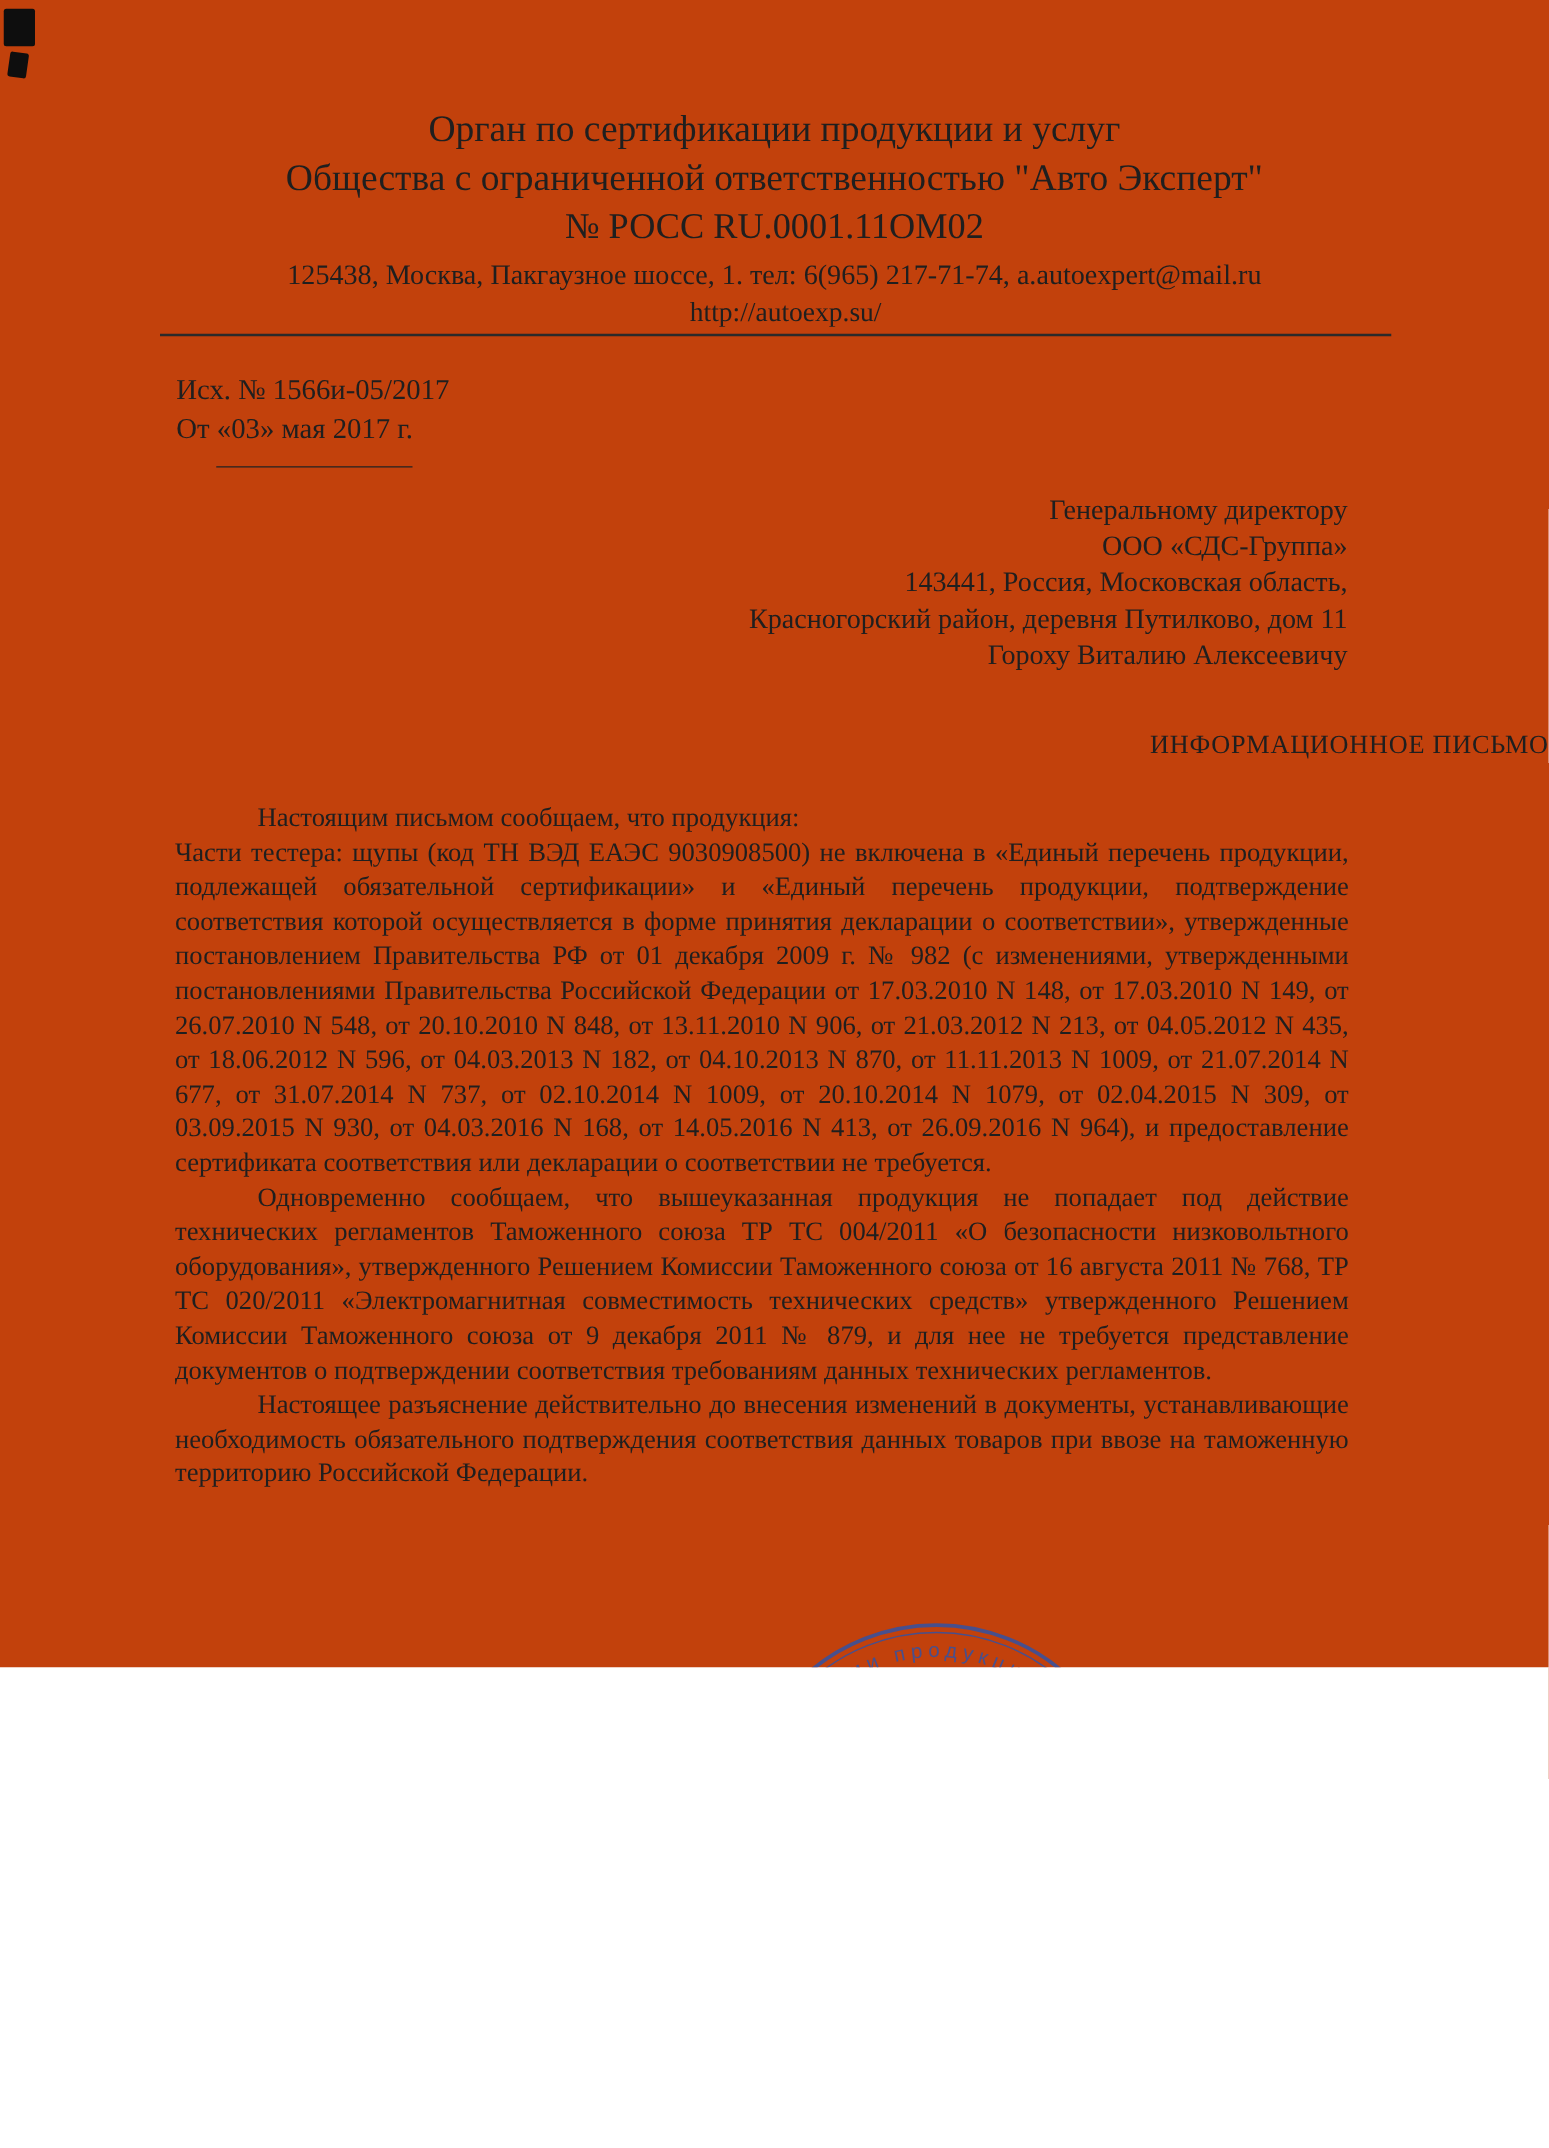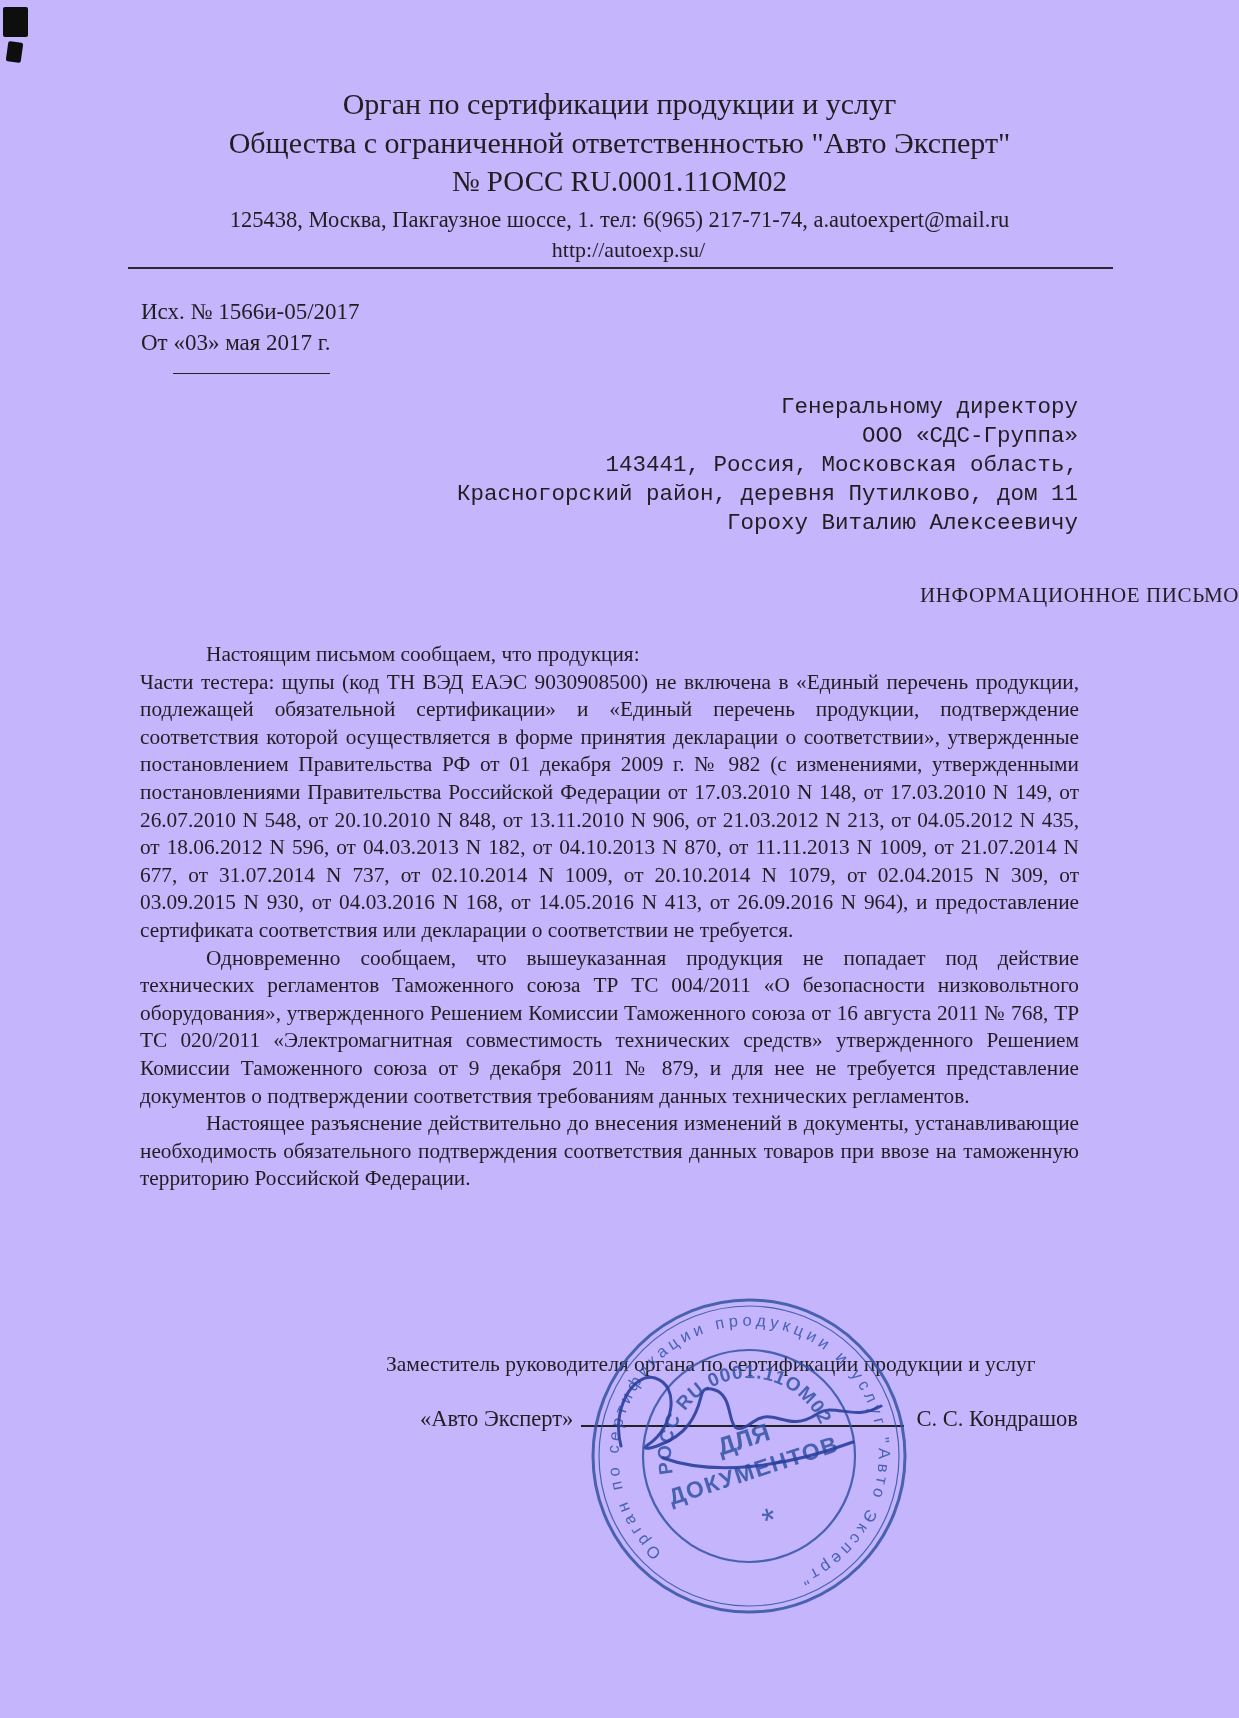--- a/index.html
+++ b/index.html
@@ -1,31 +1,31 @@
 <!DOCTYPE html>
 <html><head>
 <meta charset="utf-8">
 <style>
   html,body{margin:0;padding:0;background:#ffffff;}
   .page{
-    position:relative;width:1239px;height:1718px;background:#c4b5fd;
+    position:relative;width:1239px;height:1334px;background:#c2410c;
     font-family:"Liberation Serif",serif;color:#1f1f1f;overflow:hidden;
   }
   .artifact{position:absolute;background:#0e0e0e;}
   .a1{left:3px;top:7px;width:25px;height:30px;border-radius:2px;}
   .a2{left:7px;top:42px;width:15px;height:20px;border-radius:2px;transform:rotate(8deg);}
   .letterhead{position:absolute;top:84px;left:0;width:100%;text-align:center;}
   .lh-main{font-size:30px;line-height:39px;}
   .lh-reg{font-size:29px;line-height:39px;}
   .lh-addr{font-size:22.5px;line-height:31px;margin-top:3px;}
   .lh-site{font-size:22px;line-height:29px;padding-left:18px;}
   .rule{position:absolute;left:128px;right:126px;top:267px;border-top:2px solid #2a2a2a;height:0;}
   .ref{position:absolute;left:141px;top:296px;font-size:23px;line-height:31px;}
   .u{border-bottom:1.5px solid #222;padding-bottom:18px;}
-  .recipient{position:absolute;right:161px;top:393px;text-align:right;font-size:22.5px;line-height:29px;font-family:Liberation Mono, monospace;}
+  .recipient{position:absolute;right:161px;top:393px;text-align:right;font-size:22.5px;line-height:29px;}
   .title{position:absolute;left:0;width:100%;top:583px;text-align:right;font-size:21px;letter-spacing:.6px;}
   .letter-body{position:absolute;left:140px;width:939px;top:641px;font-size:21.3px;line-height:27.6px;text-align:justify;}
   .letter-body p{margin:0;}
   .letter-body p.indent{text-indent:66px;}
   .sig-role{position:absolute;left:386px;top:1352px;font-size:21.5px;white-space:nowrap;}
   .sig-line{position:absolute;left:420px;right:161px;top:1406px;display:flex;align-items:flex-end;font-size:22.5px;}
   .sig-fill{flex:1;border-bottom:2px solid #222;margin:0 12px 5px 8px;}
   .stamp{position:absolute;left:588px;top:1295px;}
   .signature{position:absolute;left:603px;top:1350px;}
 </style>

